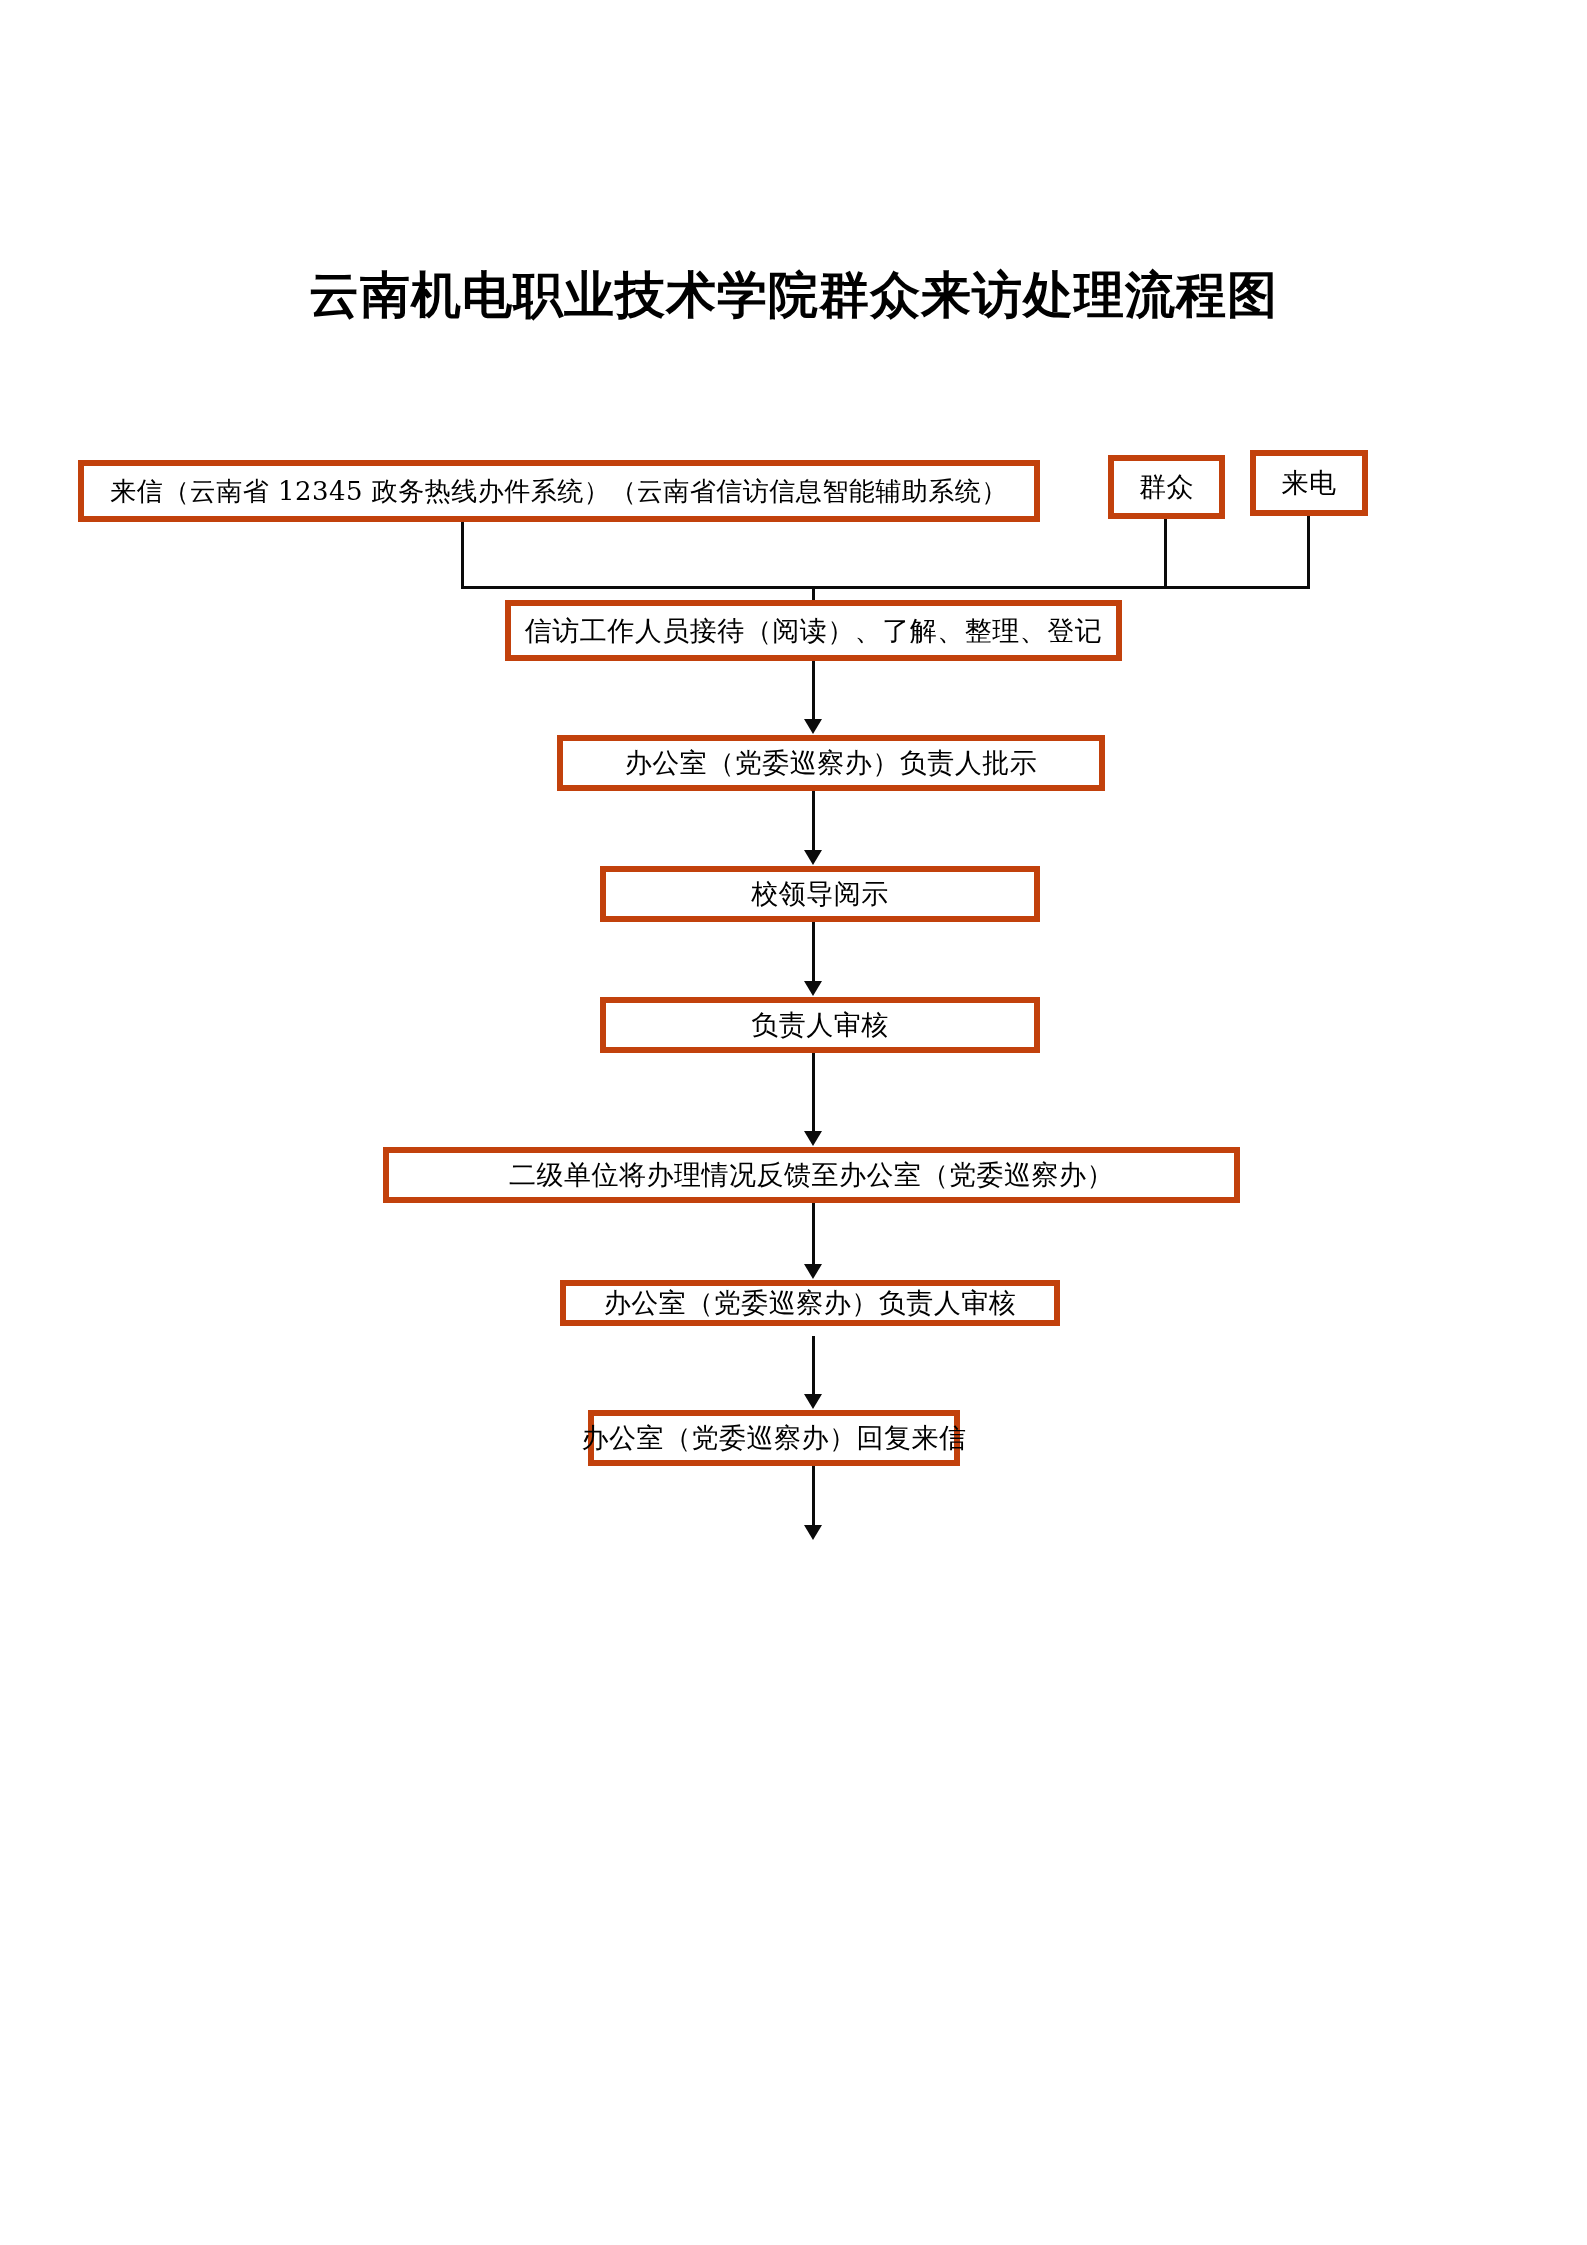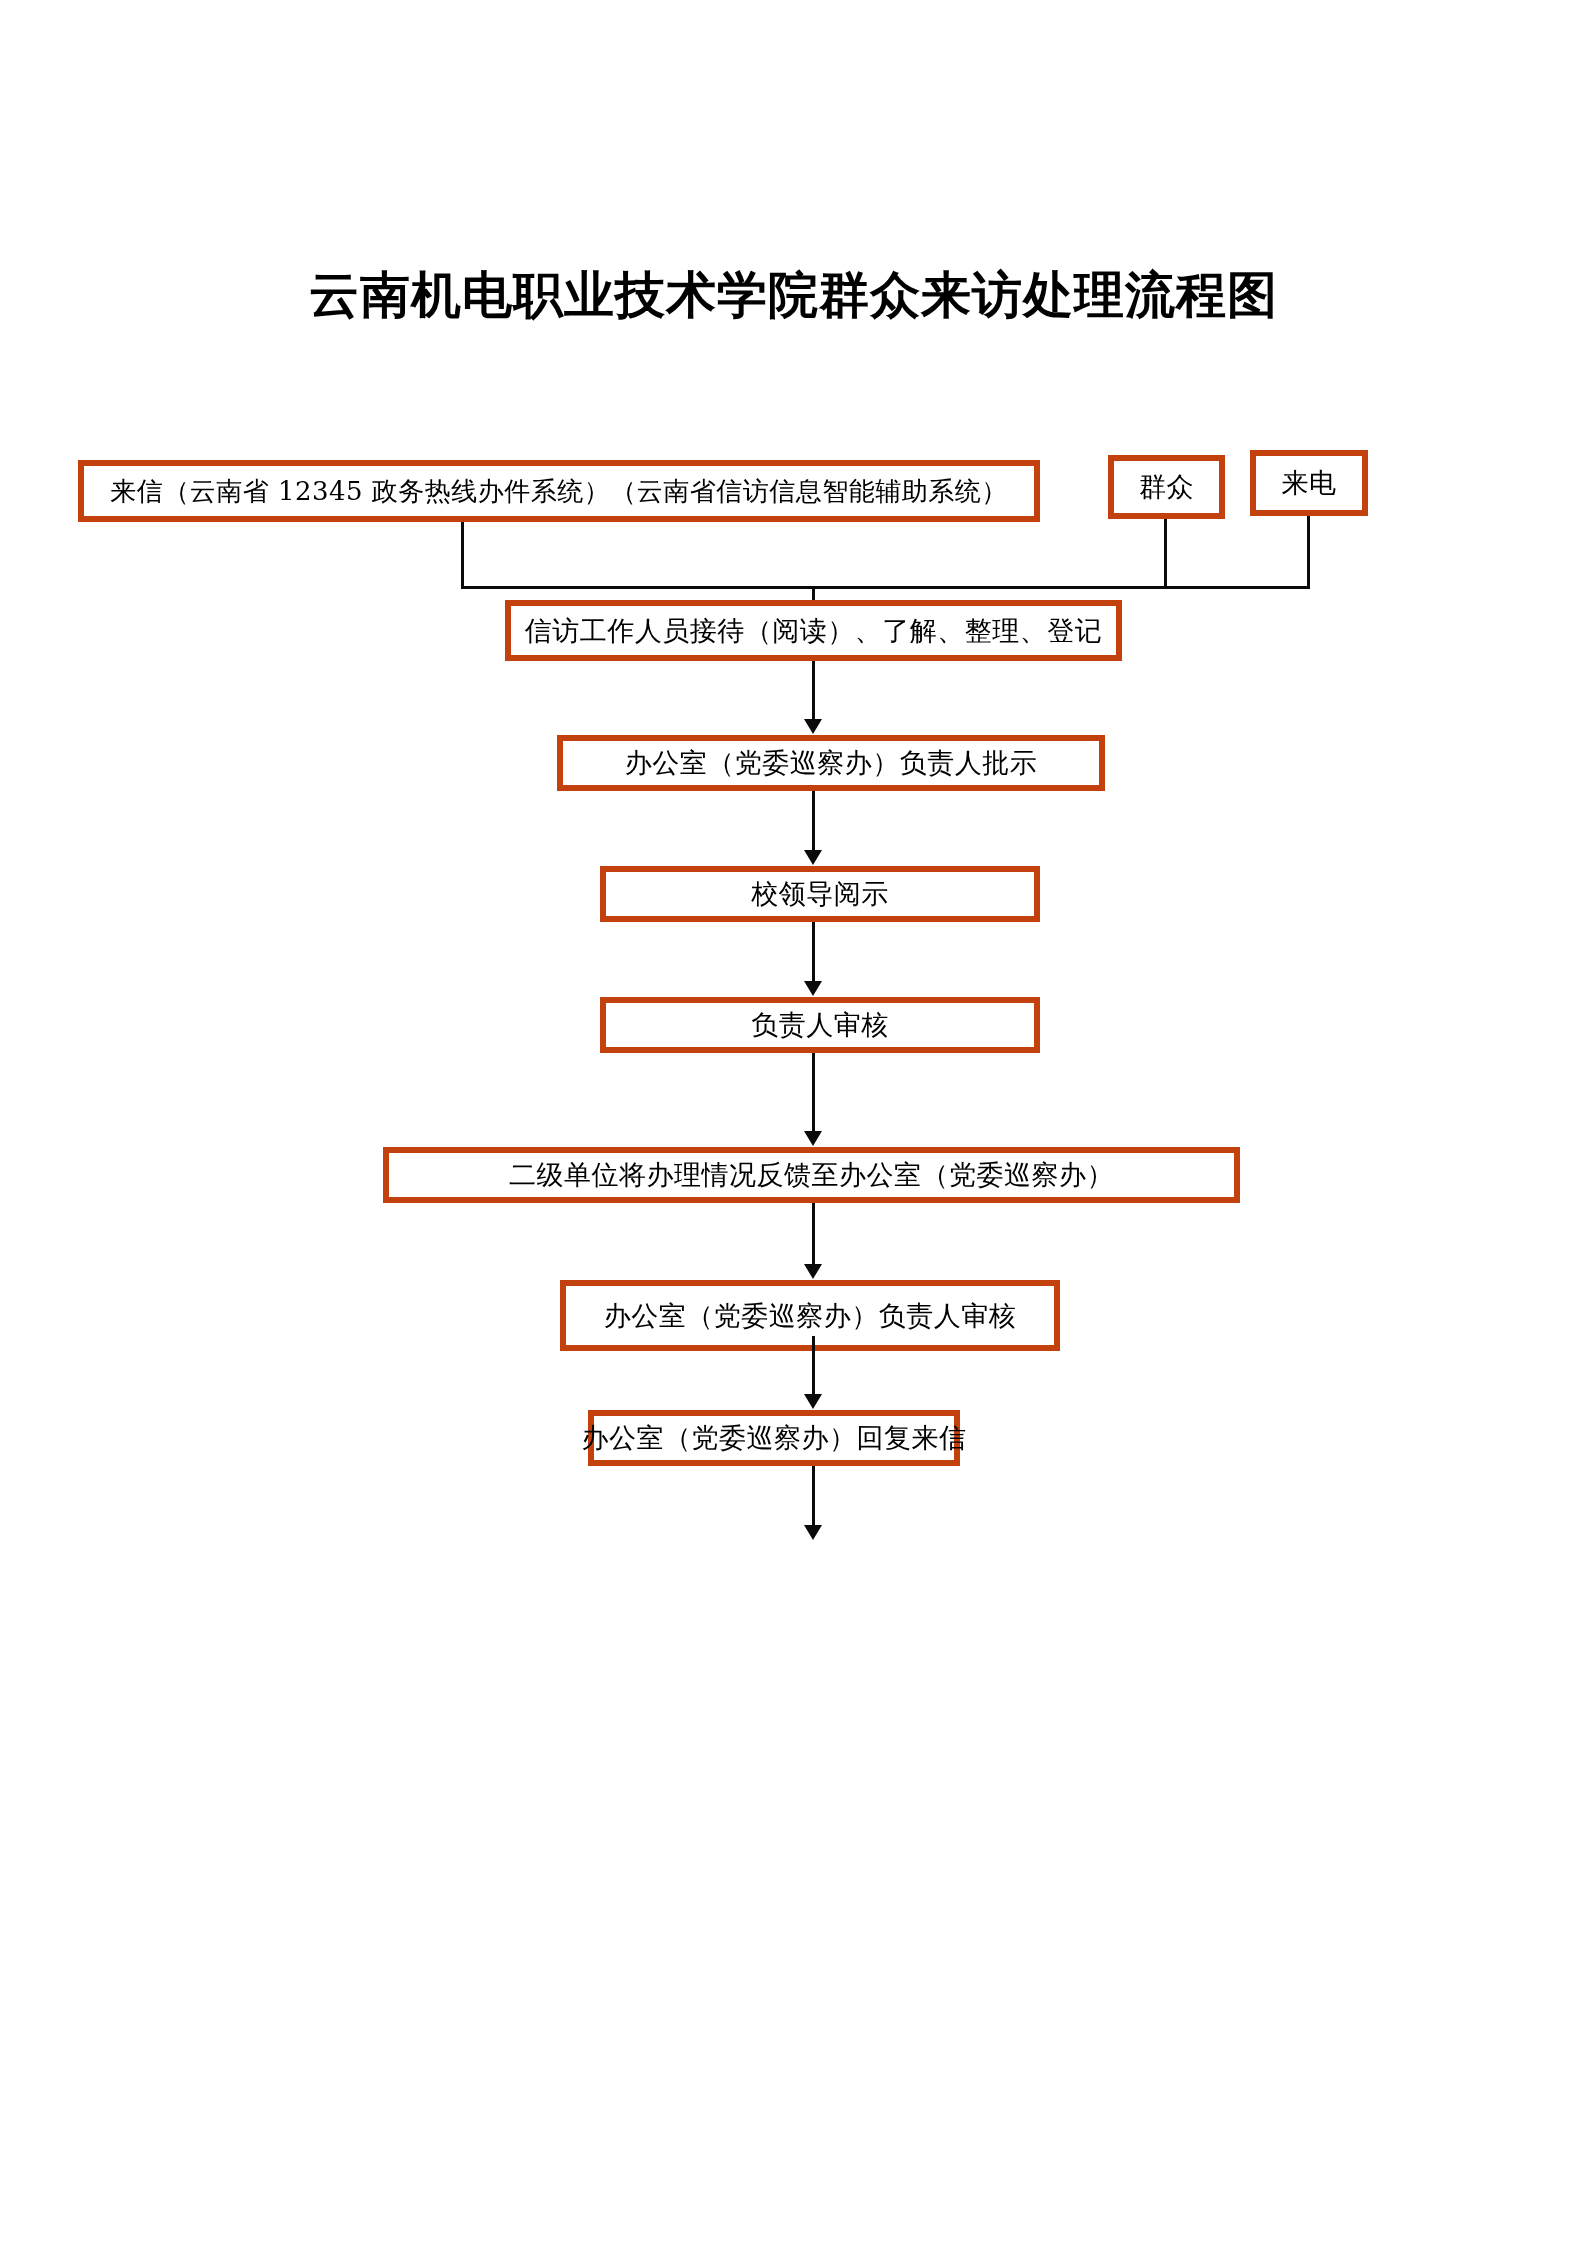--- a/index.html
+++ b/index.html
@@ -107,21 +107,21 @@
   <div class="node" style="left:600px; top:997px; width:440px; height:56px;">负责人审核</div>
 
   <div class="vline" style="left:812px; top:1053px; height:78px;"></div>
   <div class="arrow-head" style="left:804px; top:1131px;"></div>
 
   <div class="node" style="left:383px; top:1147px; width:857px; height:56px;">二级单位将办理情况反馈至办公室（党委巡察办）</div>
 
   <div class="vline" style="left:812px; top:1203px; height:61px;"></div>
   <div class="arrow-head" style="left:804px; top:1264px;"></div>
 
-  <div class="node" style="left:560px; top:1280px; width:500px; height:71px;">办公室（党委巡察办）负责人审核</div>
+  <div class="node" style="left:560px; top:1280px; width:500px; height:46px;">办公室（党委巡察办）负责人审核</div>
 
   <div class="vline" style="left:812px; top:1336px; height:58px;"></div>
   <div class="arrow-head" style="left:804px; top:1394px;"></div>
 
   <div class="node" style="left:588px; top:1410px; width:372px; height:56px;">办公室（党委巡察办）回复来信</div>
 
   <div class="vline" style="left:812px; top:1466px; height:59px;"></div>
   <div class="arrow-head" style="left:804px; top:1525px;"></div>
 
 

